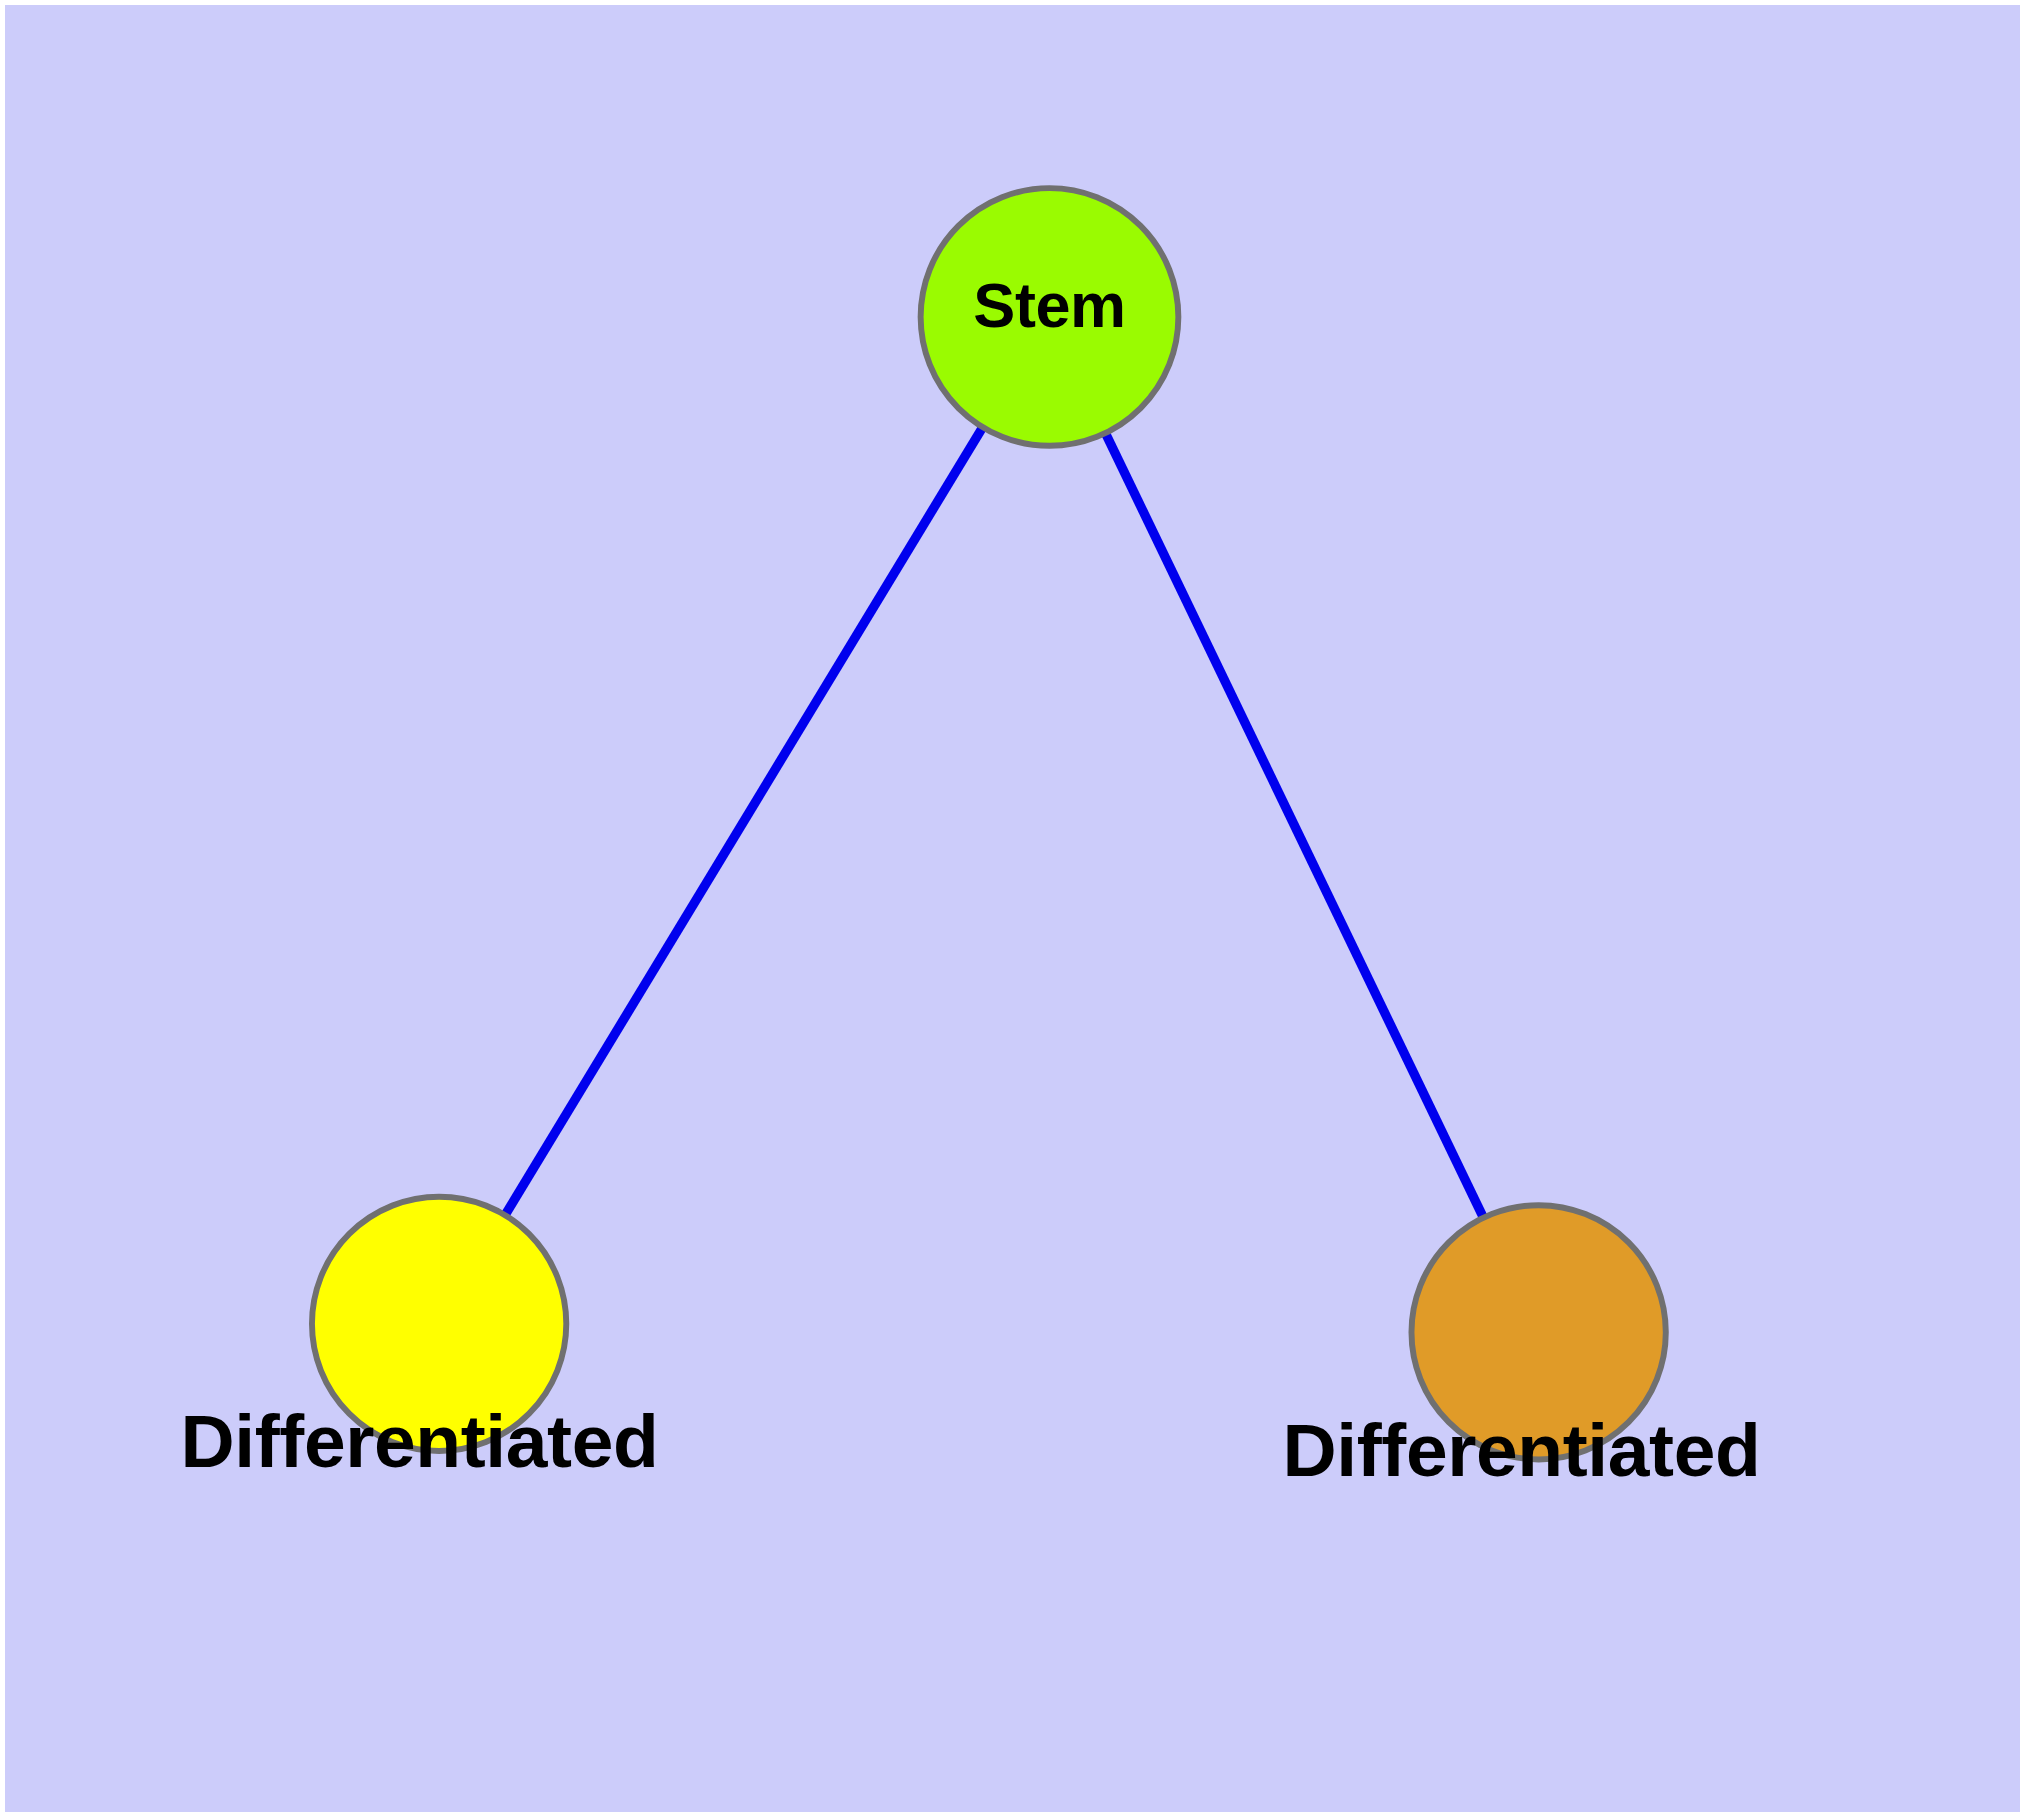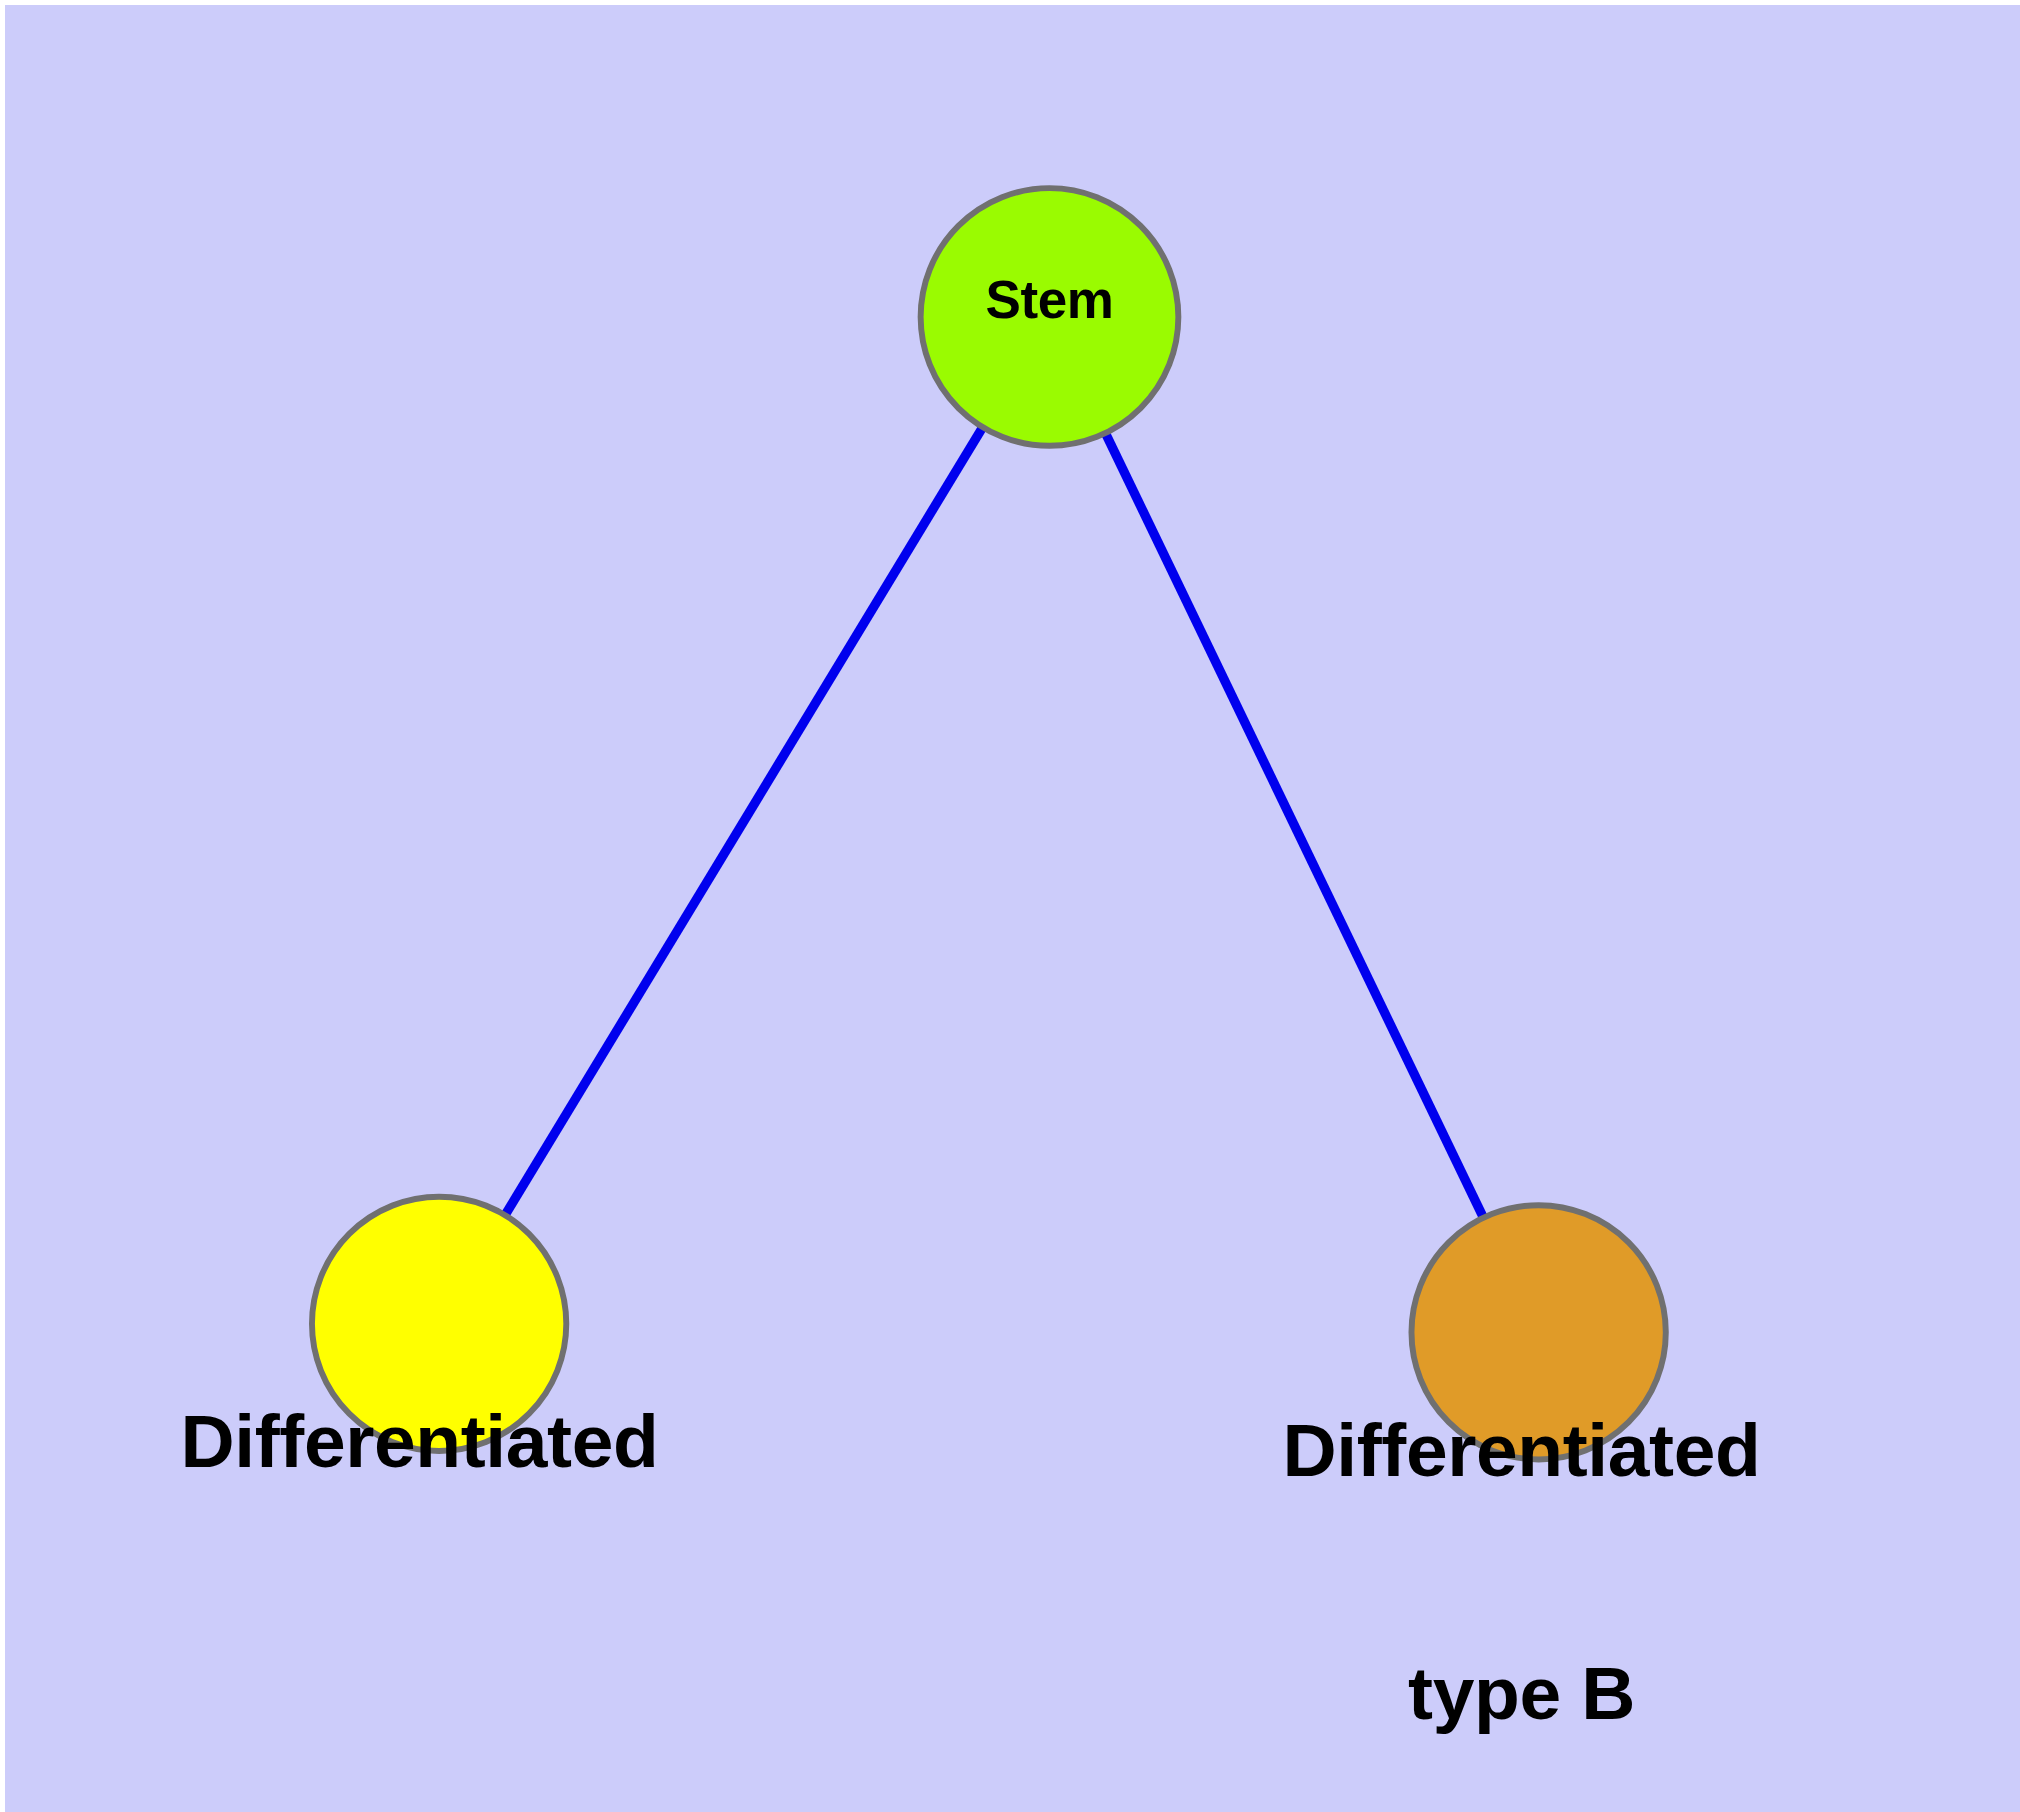--- a/index.html
+++ b/index.html
@@ -46,21 +46,21 @@
     position: absolute;
     text-align: center;
     color: #000000;
     font-weight: bold;
     line-height: 1.08;
     white-space: pre;
     pointer-events: none;
     letter-spacing: -0.4px;
   }
   .label-stem {
-    font-size: 53px;
+    font-size: 63px;
   }
   .label-leaf {
     font-size: 75px;
   }
 </style>
 </head>
 <body>
 
 <div id="canvas">
   <div id="plot-area"></div>
@@ -80,16 +80,15 @@
   </svg>
 
   <div class="node-label label-stem" style="left:795px; top:271px; width:509px;">Stem</div>
 
   <div class="node-label label-leaf" style="left:123px; top:1239px; width:593px;">
     <div>Differentiated</div>
   </div>
 
   <div class="node-label label-leaf" style="left:1225px; top:1248px; width:593px;">
     <div>Differentiated</div>
-    <div>type B</div>
   </div>
 </div>
 
 
 </body></html>

